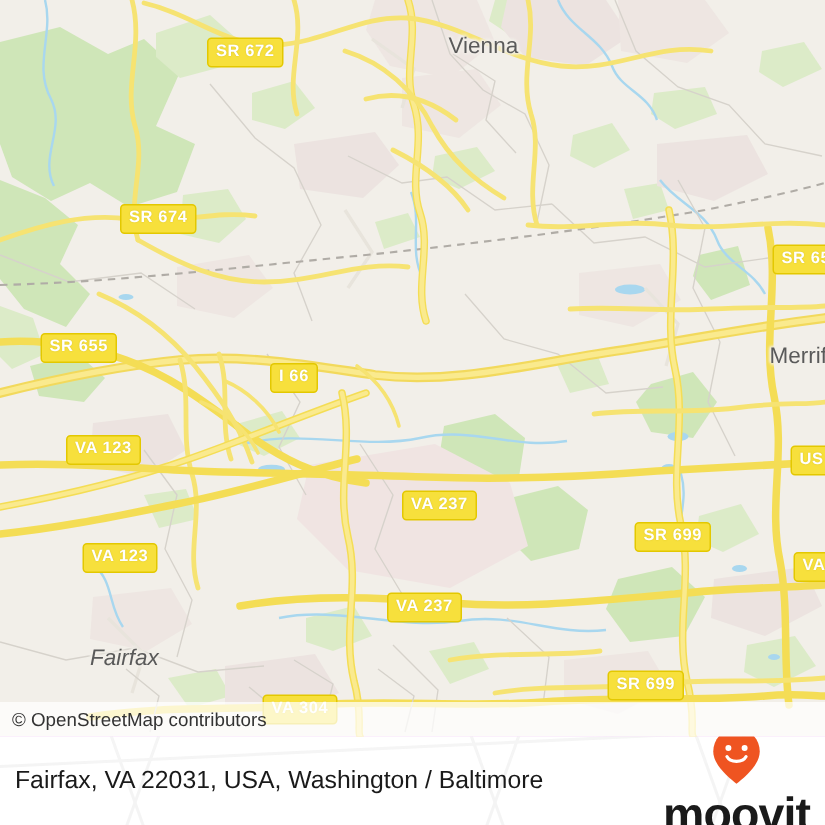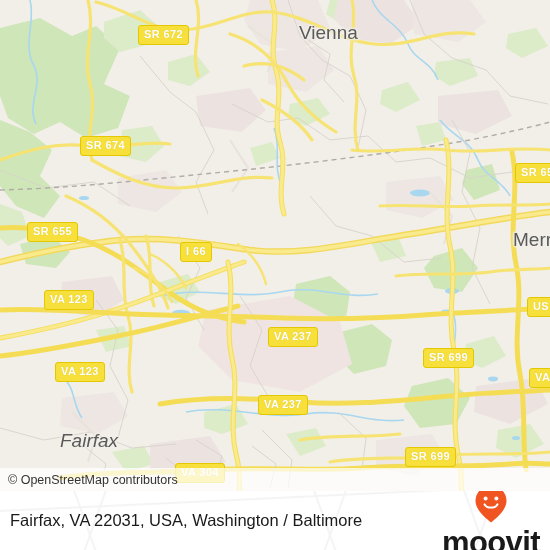--- a/index.html
+++ b/index.html
@@ -32,21 +32,21 @@
     padding: 3px 5px 4px 5px;
     white-space: nowrap;
     text-shadow: 0 0 1px rgba(150,130,0,.35);
     font-family: "Liberation Sans", sans-serif;
   }
 
   
   .place-label {
     position: absolute;
     color: #5a5a5a;
-    font-size: 19px;
+    font-size: 15px;
     white-space: nowrap;
     text-shadow:
        1px 0 2px #f2efe9, -1px 0 2px #f2efe9,
        0 1px 2px #f2efe9, 0 -1px 2px #f2efe9,
        1px 1px 2px #f2efe9, -1px -1px 2px #f2efe9;
     font-family: "Liberation Sans", sans-serif;
   }
 
   
   #attribution {

